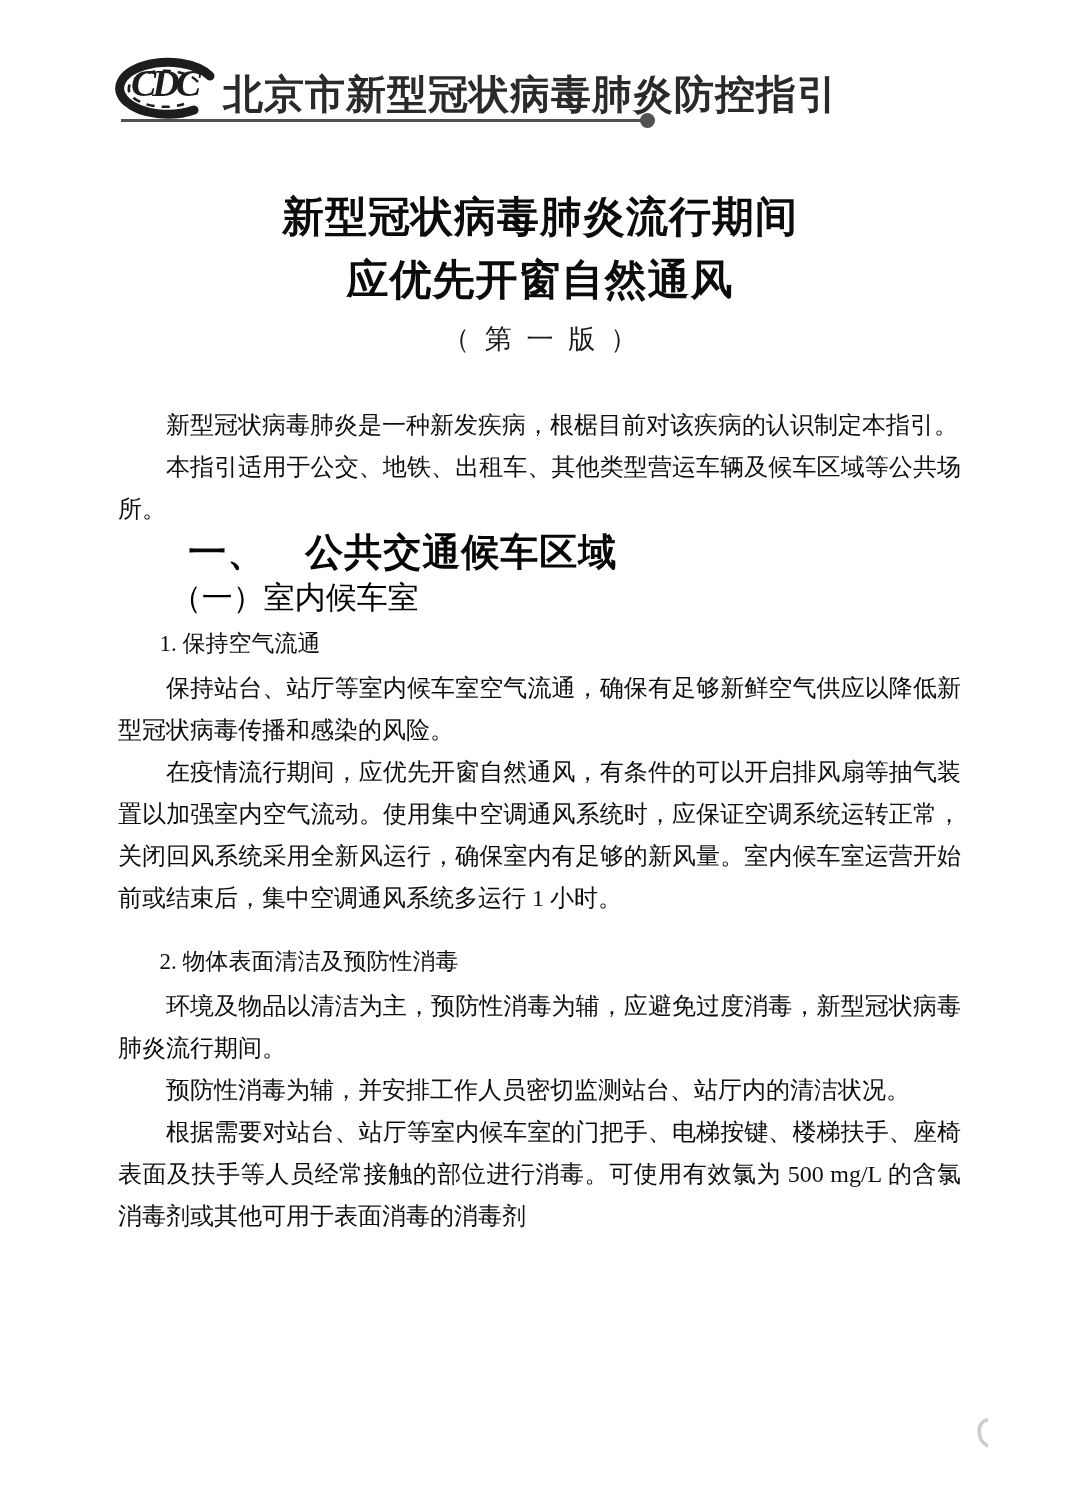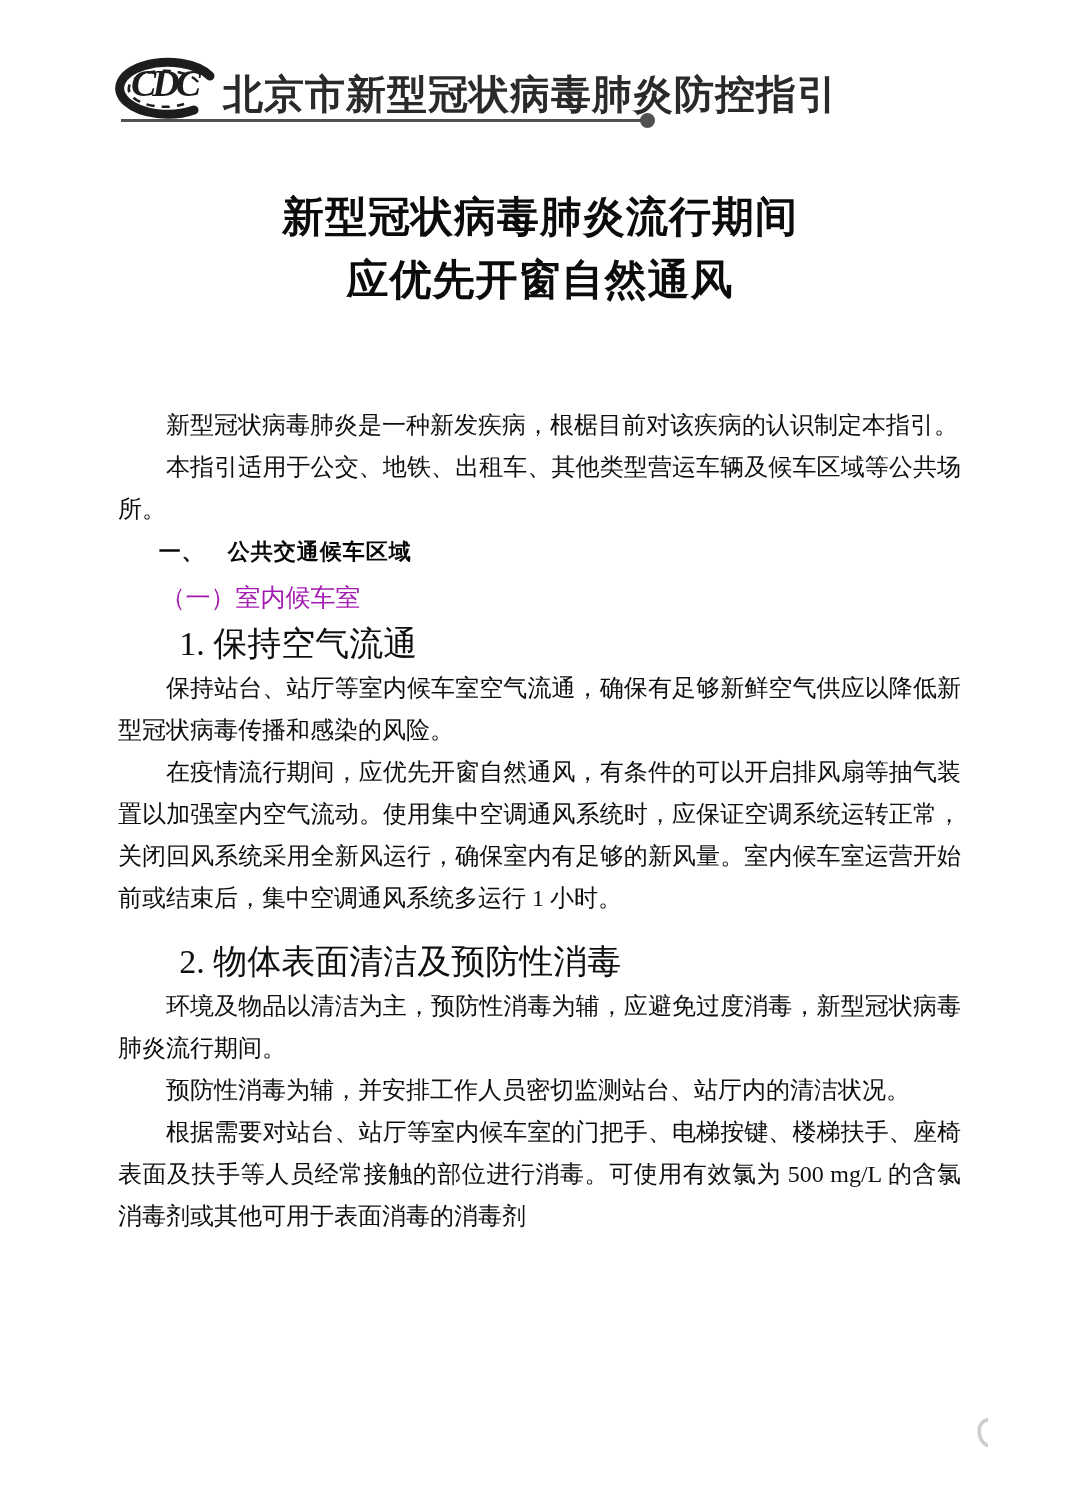--- a/index.html
+++ b/index.html
@@ -34,28 +34,28 @@
   
   .doc-body{position:absolute;left:118px;top:404px;width:843px;}
   .doc-body p,.doc-body div{margin:0;}
   .para{
     font-size:24px;line-height:42px;color:#0e0e0e;
     text-indent:2em;
     text-align:justify;text-align-last:left;text-justify:inter-character;
   }
   .head1{
     font-family:"Liberation Sans","DejaVu Sans",sans-serif;
-    font-weight:bold;font-size:22px;line-height:44px;color:#070707;
+    font-weight:bold;font-size:38px;line-height:44px;color:#070707;
     text-indent:1.85em;margin:14px 0 6px 0;letter-spacing:1px;
   }
   .head2{
-    font-size:25px;line-height:47px;color:#a21caf;text-indent:1.7em;
+    font-size:31px;line-height:47px;color:#000000;text-indent:1.7em;
   }
   .head3{
-    font-size:34px;line-height:46px;color:#101010;text-indent:1.8em;
+    font-size:23px;line-height:46px;color:#101010;text-indent:1.8em;
   }
   .head3.spaced{margin-top:20px;}
   
   .ftr{position:absolute;left:0;top:1404px;width:1080px;text-align:right;}
   .mask-wrap{display:inline-block;width:104px;height:58px;}
 </style>
 </head>
 <body>
 
 <div class="page">
@@ -69,20 +69,21 @@
       </svg>
     </div>
     <div class="hdr-title">北京市新型冠状病毒肺炎防控指引</div>
     <div class="hdr-rule"></div>
     <div class="hdr-dot"></div>
   </header>
 
   <section class="doc-title">
     <div class="t-line">新型冠状病毒肺炎流行期间</div>
     <div class="t-line">应优先开窗自然通风</div>
+    <div class="edition">（第一版）</div>
   </section>
 
   <main class="doc-body">
     <p class="para">新型冠状病毒肺炎是一种新发疾病，根椐目前对该疾病的认识制定本指引。</p>
     <p class="para">本指引适用于公交、地铁、出租车、其他类型营运车辆及候车区域等公共场所。</p>
     <div class="head1">一、　公共交通候车区域</div>
     <div class="head2">（一）室内候车室</div>
     <div class="head3">1. 保持空气流通</div>
     <p class="para">保持站台、站厅等室内候车室空气流通，确保有足够新鲜空气供应以降低新型冠状病毒传播和感染的风险。</p>
     <p class="para">在疫情流行期间，应优先开窗自然通风，有条件的可以开启排风扇等抽气装置以加强室内空气流动。使用集中空调通风系统时，应保证空调系统运转正常，关闭回风系统采用全新风运行，确保室内有足够的新风量。室内候车室运营开始前或结束后，集中空调通风系统多运行 1 小时。</p>

